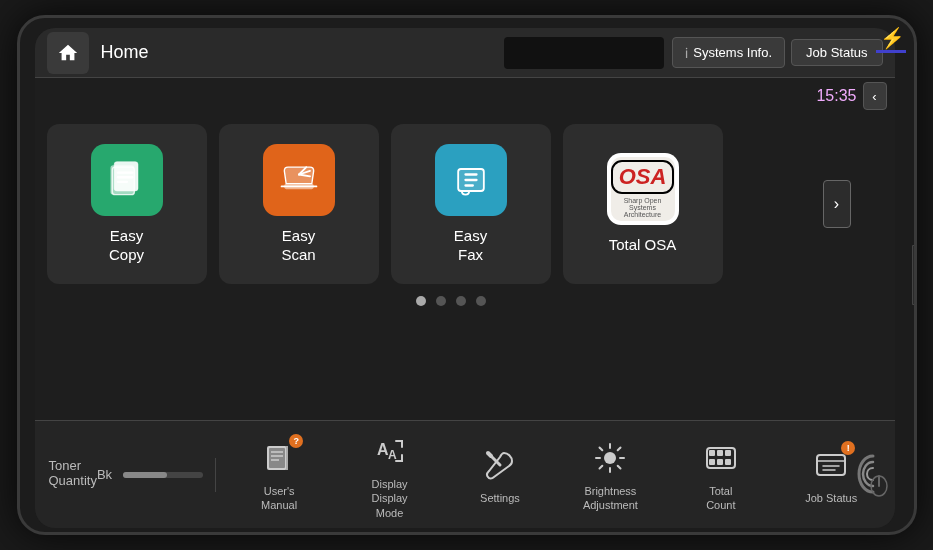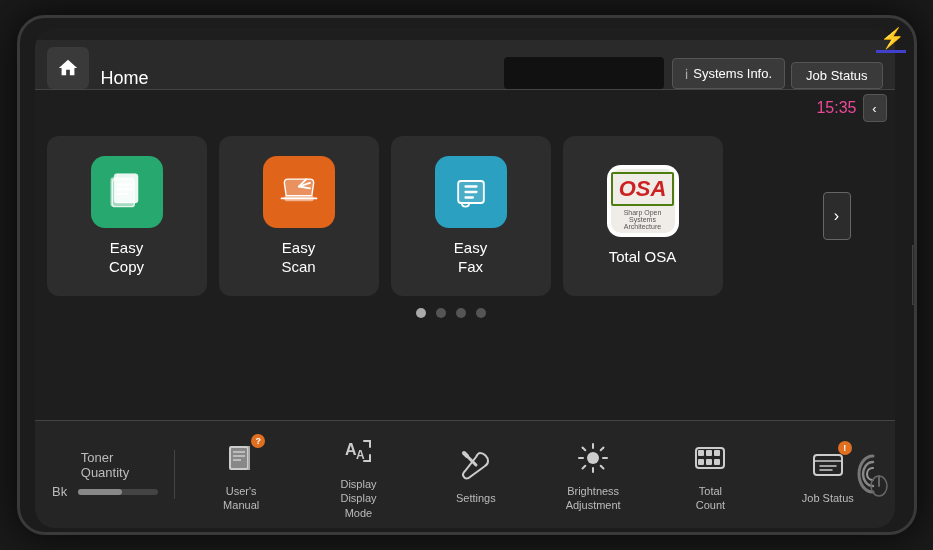--- a/index.html
+++ b/index.html
@@ -64,26 +64,25 @@
       right: 8px;
       width: 30px;
       height: 3px;
       background: #4040cc;
       z-index: 10;
     }
 
     
     .header {
       display: flex;
-      align-items: flex-end;
+      align-items: center;
       background: #2a2a2a;
       height: 50px;
       padding: 0 12px;
       border-bottom: 1px solid #444;
-      margin-top: 12px;
     }
 
     .home-icon-container {
       width: 42px;
       height: 42px;
       background: #3a3a3a;
       border-radius: 6px;
       display: flex;
       align-items: center;
       justify-content: center;
@@ -144,21 +143,21 @@
     
     .time-row {
       display: flex;
       justify-content: flex-end;
       align-items: center;
       padding: 4px 8px 2px;
       background: #1e1e1e;
     }
 
     .time-display {
-      color: #ec4899;
+      color: #f0abfc;
       font-size: 16px;
       font-weight: 500;
       margin-right: 6px;
     }
 
     .nav-arrow-btn {
       width: 28px;
       height: 50px;
       background: #3a3a3a;
       border: 1px solid #555;
@@ -238,23 +237,23 @@
       justify-content: center;
       background: #f0ede8;
       border-radius: 10px;
       padding: 6px;
     }
 
     .osa-logo {
       font-size: 22px;
       font-weight: bold;
       color: #cc2222;
-      border: 2px solid #4d7c0f;
+      border: 2px solid #000000;
       padding: 2px 6px;
-      border-radius: 2px;
+      border-radius: 11px;
       font-style: italic;
     }
 
     .osa-subtitle {
       font-size: 7px;
       color: #555;
       text-align: center;
       margin-top: 3px;
     }
 
@@ -305,21 +304,21 @@
       height: 108px;
       background: #252525;
       border-top: 1px solid #444;
       display: flex;
       align-items: center;
       padding: 0 10px;
     }
 
     .toner-section {
       display: flex;
-      flex-direction: column;
+      flex-direction: row;
       padding: 0 12px 0 4px;
       border-right: 1px solid #444;
       margin-right: 10px;
       min-width: 130px;
       align-items: center;
     }
 
     .toner-title {
       color: #bbb;
       font-size: 13px;

